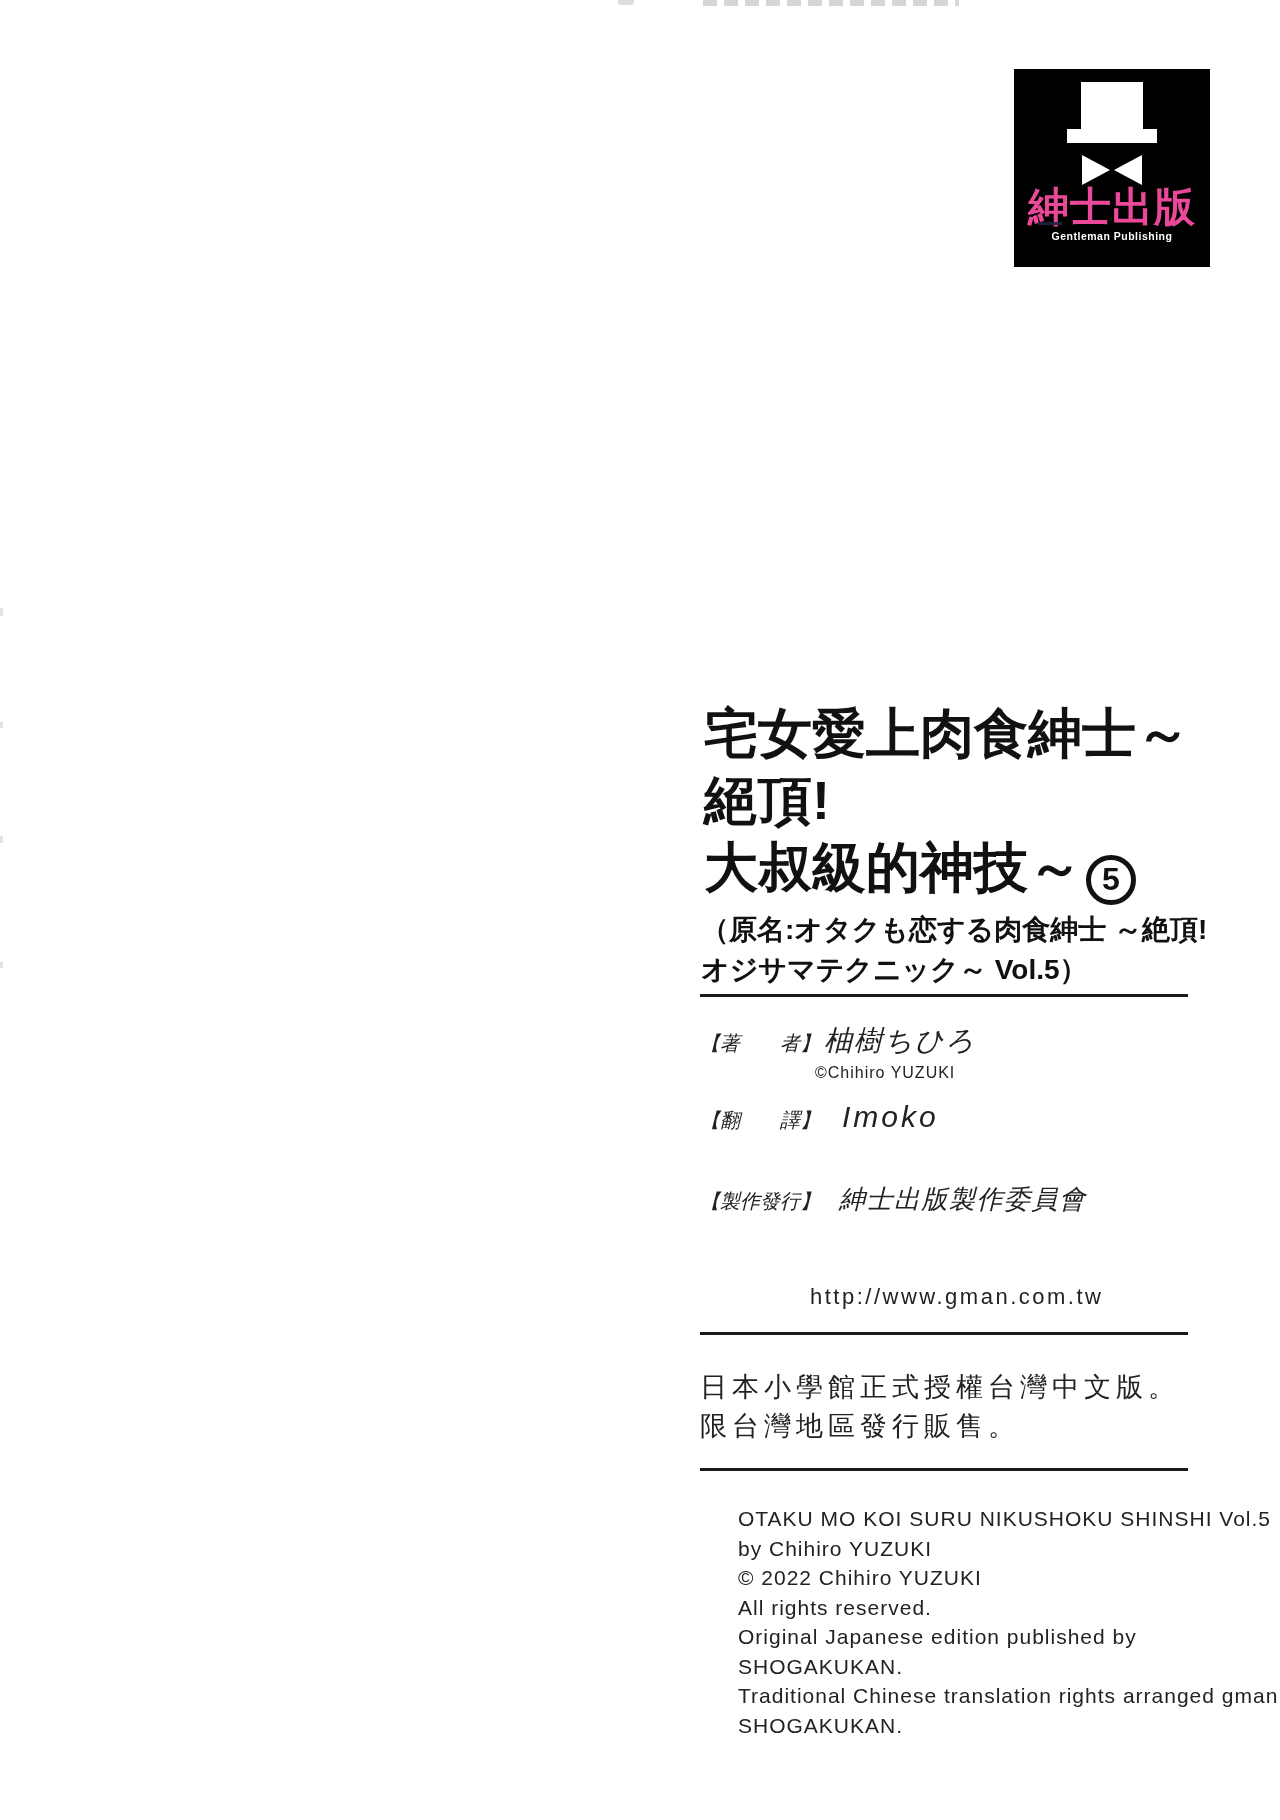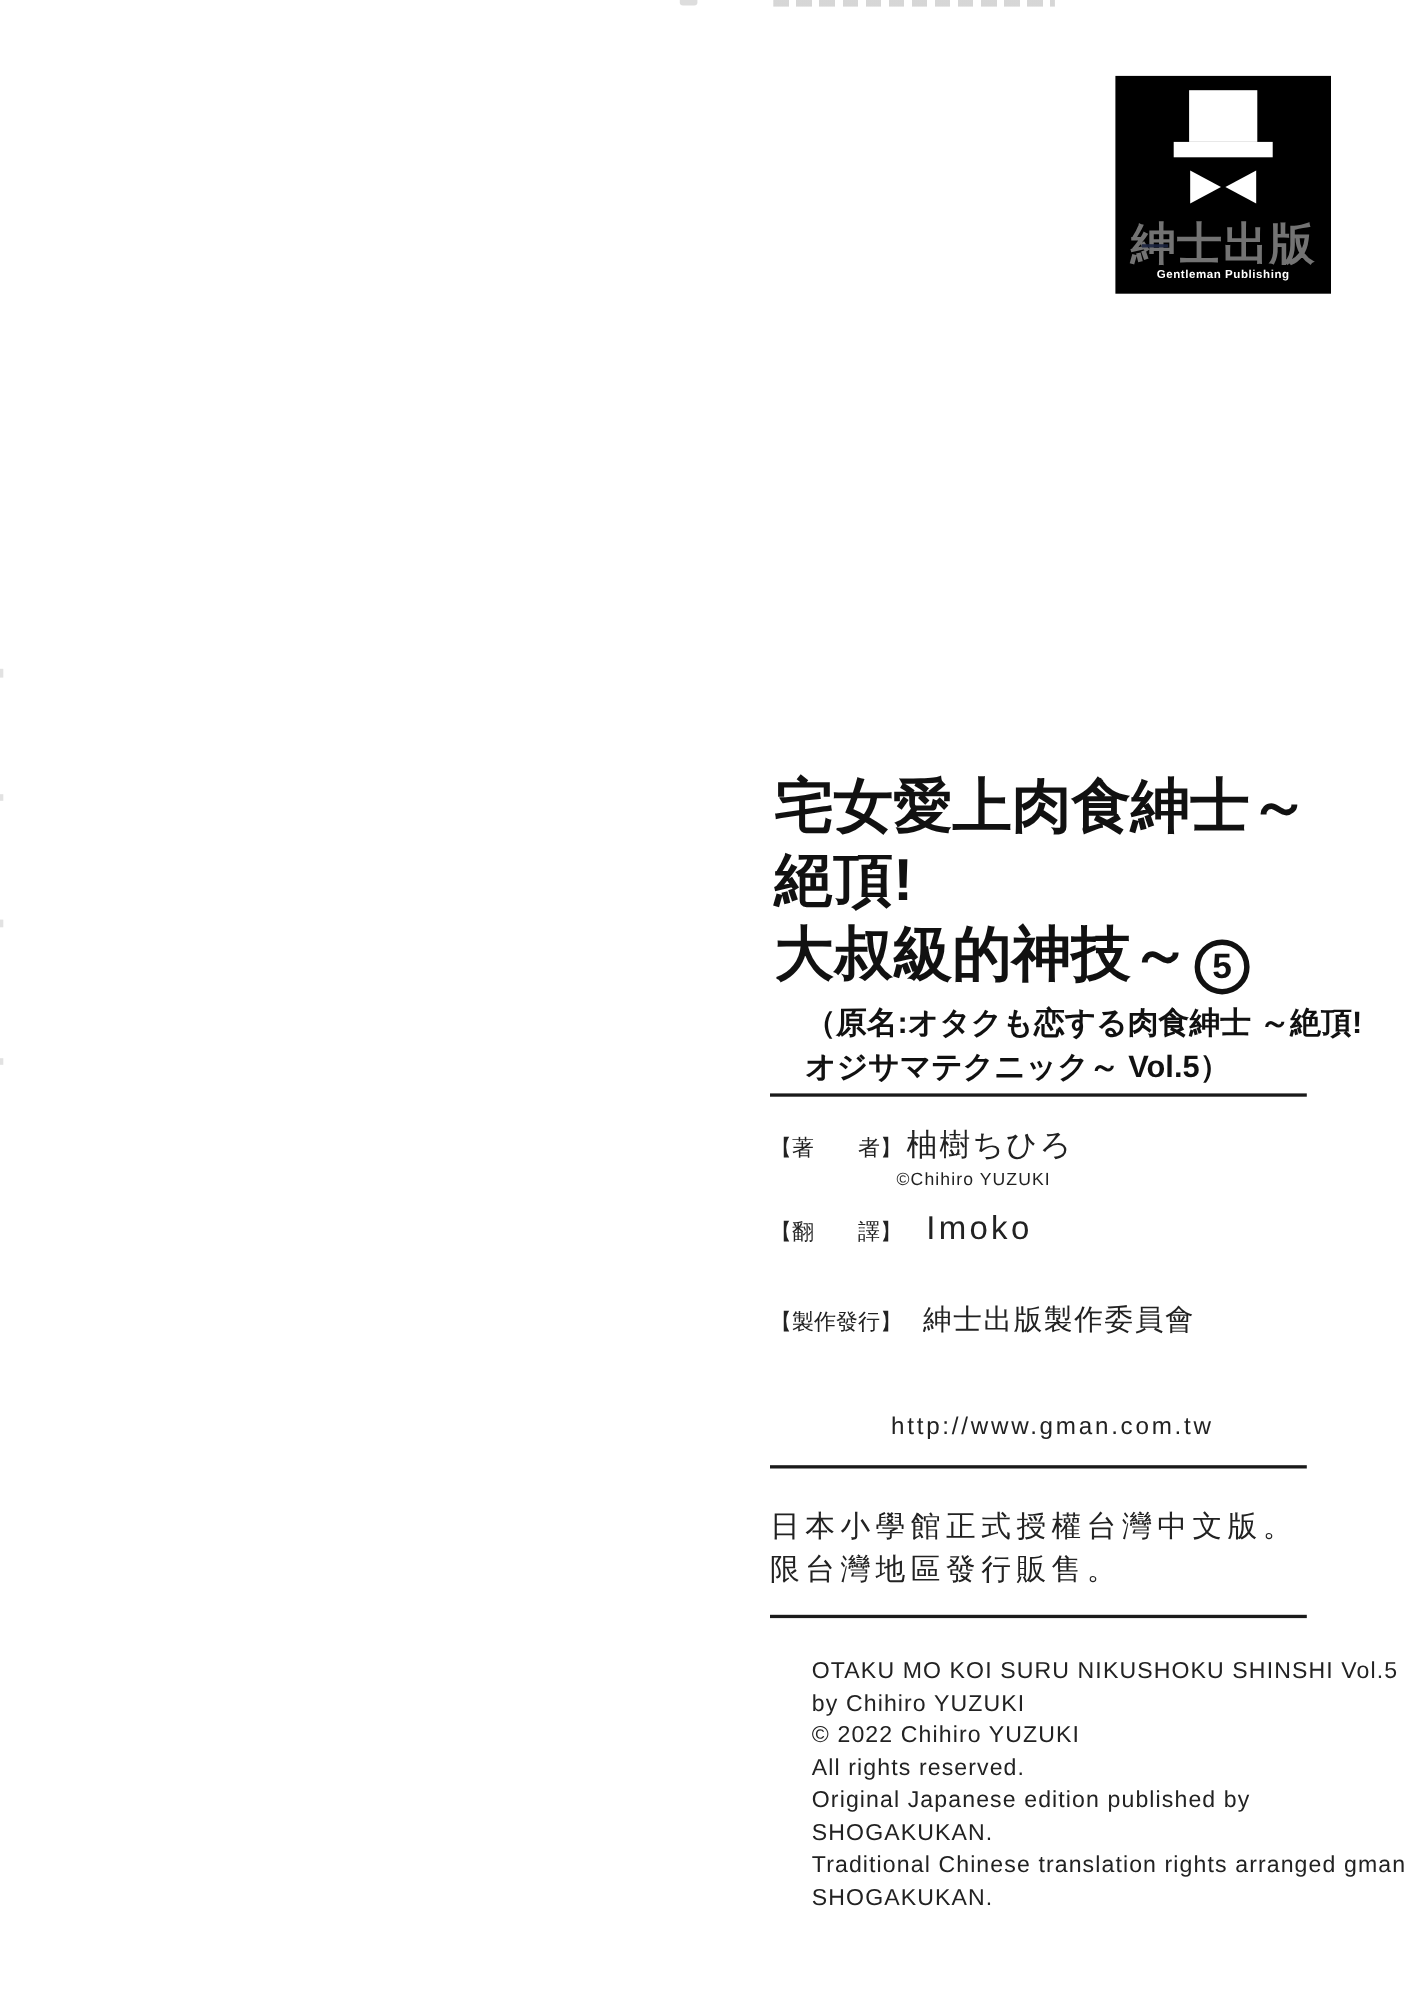--- a/index.html
+++ b/index.html
@@ -29,53 +29,53 @@
     position:absolute;left:1014px;top:69px;width:196px;height:198px;
     background:#000;display:flex;flex-direction:column;align-items:center;
   }
   .hat-crown{width:62px;height:47px;background:#fff;margin-top:13px;}
   .hat-brim{width:90px;height:14px;background:#fff;}
   .bowtie{display:flex;align-items:center;margin-top:12px;height:30px;}
   .bow-left{width:0;height:0;border-top:15px solid transparent;border-bottom:15px solid transparent;border-left:28px solid #fff;}
   .bow-right{width:0;height:0;border-top:15px solid transparent;border-bottom:15px solid transparent;border-right:28px solid #fff;}
   .bow-knot{width:4px;height:12px;}
   .logo-zh{
-    color:#737373;font-size:41px;font-weight:bold;letter-spacing:1px;
-    margin-top:14px;line-height:44px;white-space:nowrap;
+    color:#ec4899;font-size:41px;font-weight:bold;letter-spacing:1px;
+    margin-top:0;line-height:44px;white-space:nowrap;
   }
   .logo-en{color:#fff;font-size:10.5px;font-weight:bold;letter-spacing:.5px;margin-top:1px;white-space:nowrap;}
   .logo-scan-stripe{position:absolute;left:24px;top:153px;width:24px;height:3px;background:#1b2340;opacity:.9;}
 
   
   .title{
     position:absolute;left:704px;top:700px;
     font-size:54px;line-height:67px;font-weight:900;
     letter-spacing:0;white-space:nowrap;color:#111;
   }
   .circle-num{
     display:inline-flex;align-items:center;justify-content:center;
     width:40px;height:40px;border:5px solid #111;border-radius:50%;
     font-size:32px;font-weight:900;vertical-align:-4px;margin-left:4px;
   }
 
   
   .orig-title{
-    position:absolute;left:732px;top:910px;
+    position:absolute;left:701px;top:910px;
     font-size:28px;line-height:40px;font-weight:bold;color:#111;
     white-space:nowrap;
   }
 
   
   .divider{position:absolute;left:700px;width:488px;height:3px;background:#1a1a1a;}
   .d1{top:994px;}
   .d2{top:1332px;}
   .d3{top:1468px;}
 
   
-  .credit-row{position:absolute;left:700px;display:flex;align-items:baseline;white-space:nowrap;color:#222;}
+  .credit-row{position:absolute;left:700px;display:flex;align-items:baseline;white-space:nowrap;color:#222;font-style:italic;}
   .credit-label{font-size:20px;letter-spacing:0;}
   .row-author{top:1022px;}
   .row-author .credit-value{font-size:28px;margin-left:4px;letter-spacing:2px;}
   .credit-note{position:absolute;left:815px;top:1064px;font-size:16px;letter-spacing:1px;color:#222;}
   .row-translator{top:1100px;}
   .row-translator .credit-value{font-size:30px;margin-left:22px;letter-spacing:3px;}
   .row-producer{top:1182px;}
   .row-producer .credit-value{font-size:26px;margin-left:19px;letter-spacing:1.5px;}
 
   .website{position:absolute;left:810px;top:1268px;font-size:22px;letter-spacing:2.5px;color:#222;white-space:nowrap;margin-top:16px;}

